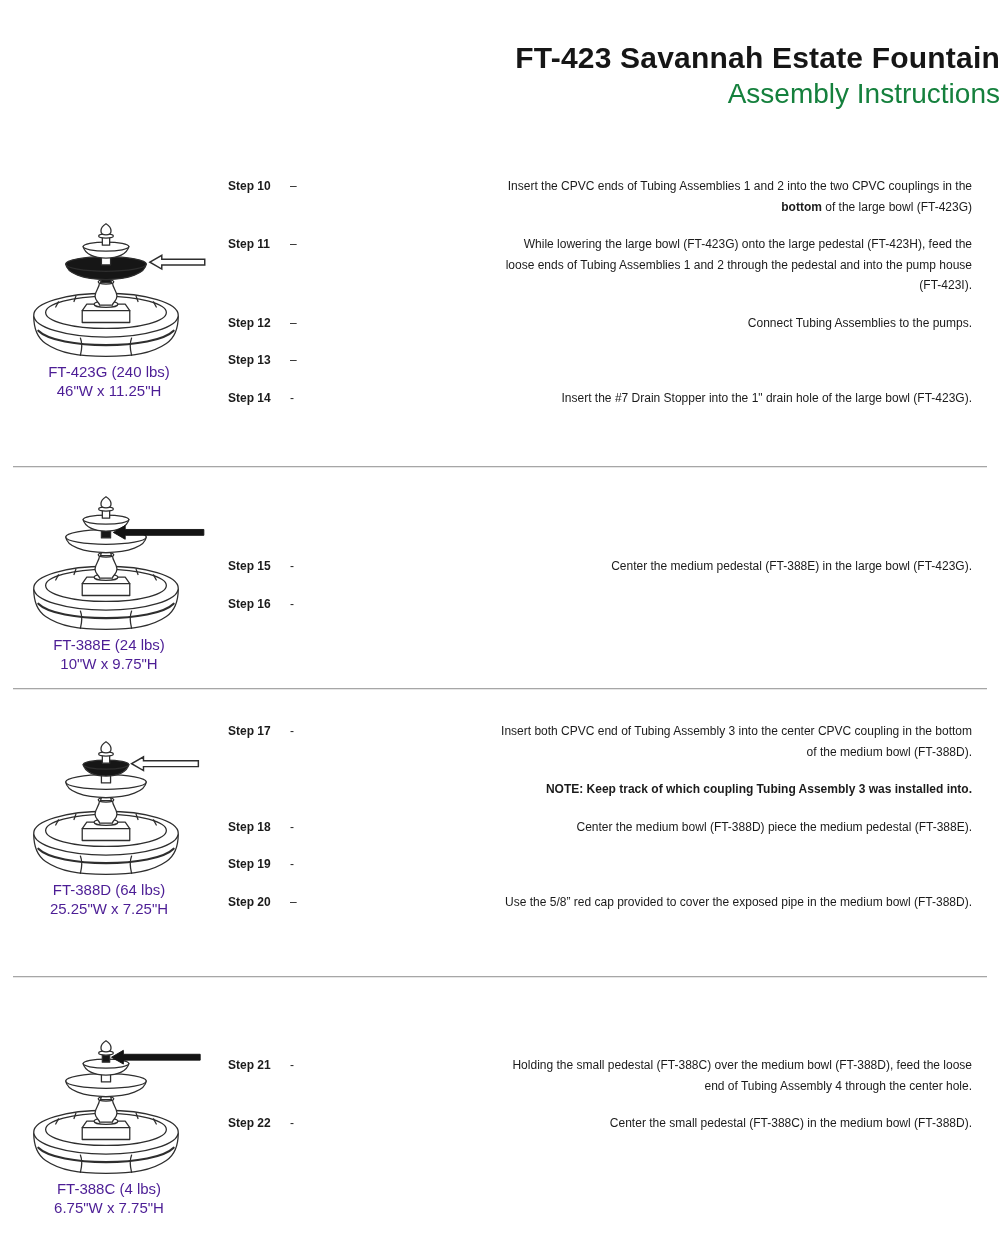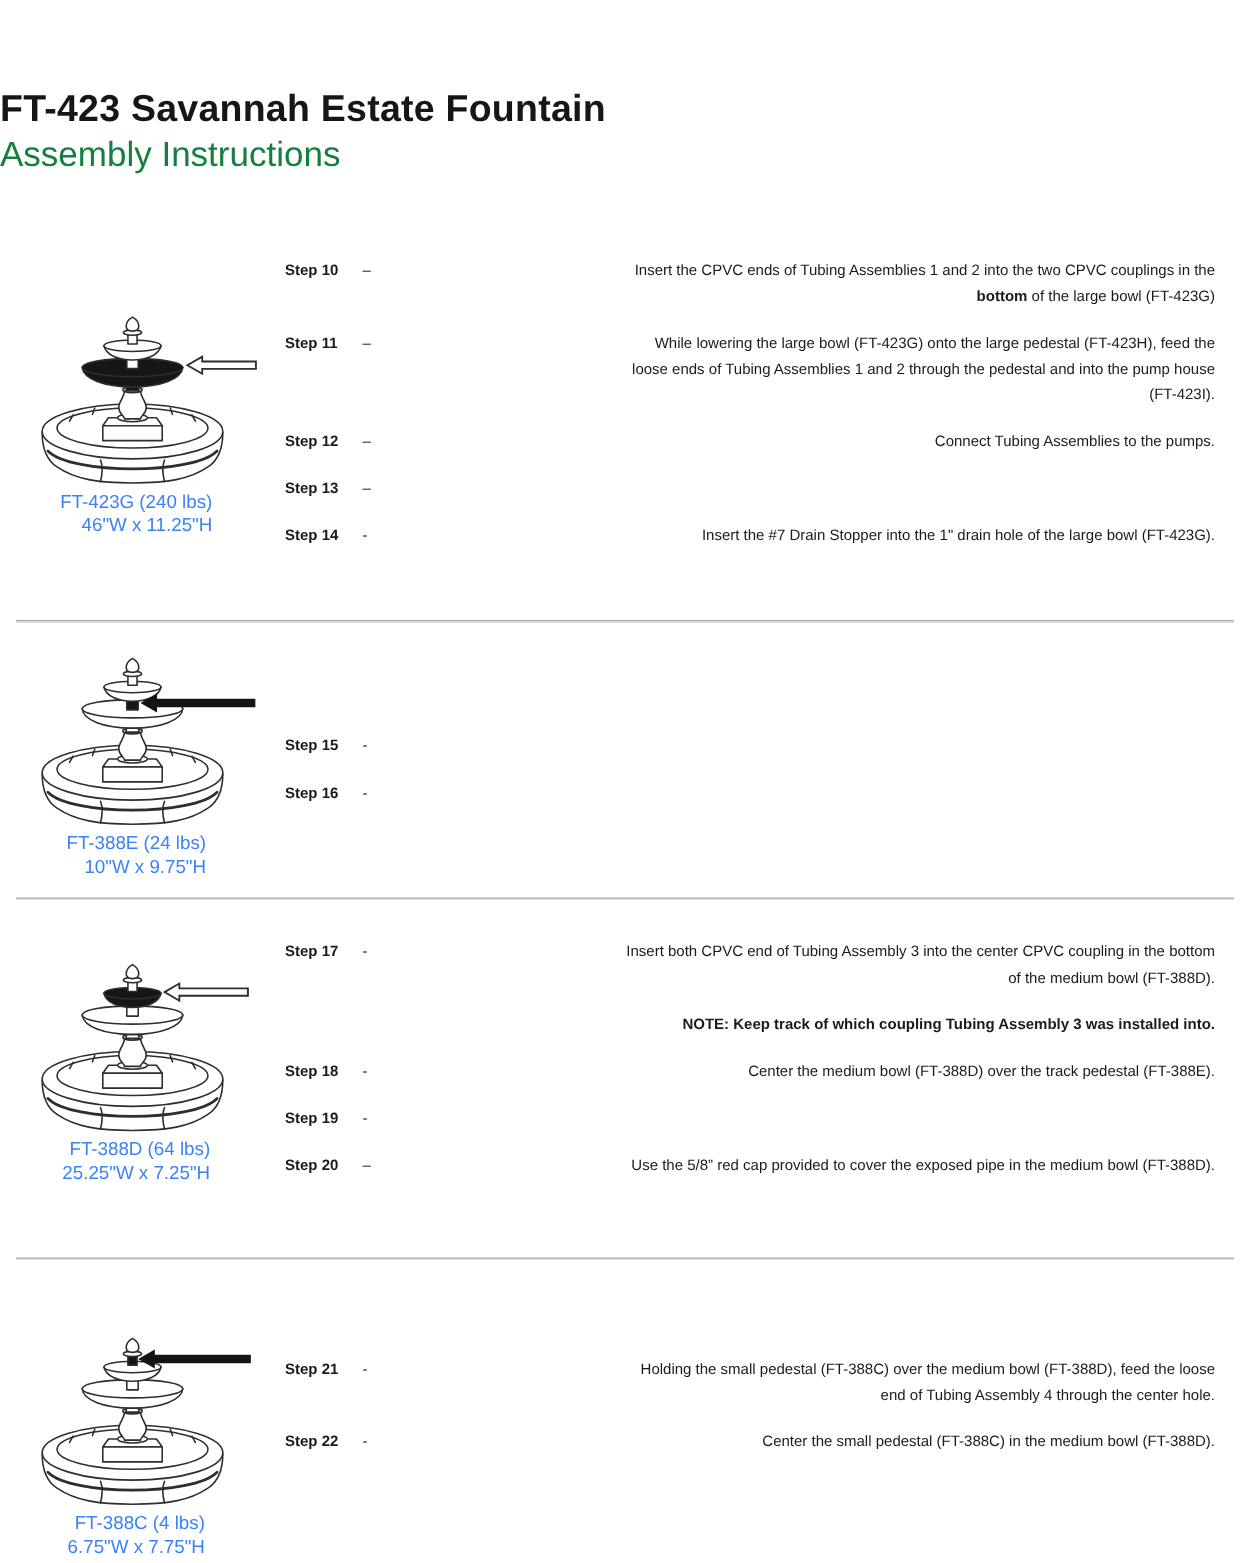--- a/index.html
+++ b/index.html
@@ -5,38 +5,38 @@
   * { box-sizing: border-box; }
   html, body { margin: 0; padding: 0; background: #ffffff; }
   body {
     width: 1000px; height: 1250px;
     font-family: "Liberation Sans", sans-serif;
     color: #1b1b1b;
     -webkit-font-smoothing: antialiased;
   }
   .page { position: relative; width: 1000px; height: 1250px; overflow: hidden; background: #fff; }
 
-  .header { text-align: left; padding-top: 41px; margin-top: 30px; }
+  .header { text-align: right; padding-top: 41px; }
   .title { font-size: 30px; line-height: 34px; font-weight: bold; color: #161616; letter-spacing: 0.2px; }
   .subtitle { font-size: 28px; line-height: 32px; font-weight: 400; margin-top: 3px; color: #15803d; }
 
   .section { display: flex; align-items: flex-start; }
   .sec1 { margin-top: 66px; height: 290px; }
   .sec2 { height: 220px; }
   .sec3 { height: 286px; }
   .sec4 { height: 268px; }
 
   .fig-col { width: 218px; flex: none; display: flex; flex-direction: column; align-items: center; }
   .fig-col svg { margin-left: 26px; display: block; }
   .sec1 .fig-col { padding-top: 45px; }
   .sec2 .fig-col { padding-top: 26px; }
   .sec3 .fig-col { padding-top: 49px; }
   .sec4 .fig-col { padding-top: 60px; }
 
-  .caption { text-align: right; font-size: 15px; line-height: 19px; margin-top: 2px; color: #3b82f6; }
+  .caption { text-align: center; font-size: 15px; line-height: 19px; margin-top: 2px; color: #4c1d95; }
 
   .steps-col { flex: 1; padding: 0 28px 0 10px; }
   .sec1 .steps-col { padding-top: 0px; }
   .sec2 .steps-col { padding-top: 88px; }
   .sec3 .steps-col { padding-top: 31px; }
   .sec4 .steps-col { padding-top: 77px; }
 
   .step { display: flex; font-size: 12px; line-height: 20.5px; margin-bottom: 17px; }
   .step-label { font-weight: bold; width: 62px; flex: none; white-space: nowrap; }
   .step-dash { width: 14px; flex: none; }
@@ -199,20 +199,21 @@
         </div>
       <div class="caption">
         <div>FT-388E (24 lbs)</div>
         <div>10"W x 9.75"H</div>
       </div>
     </div>
     <div class="steps-col">
         <div class="step">
           <span class="step-label">Step 15</span>
           <span class="step-dash">-</span>
+          <div class="step-text"><span>Center the medium pedestal (FT-388E) in the large bowl (FT-423G).</span></div>
         </div>
         <div class="step">
           <span class="step-label">Step 16</span>
           <span class="step-dash">-</span>
         </div>
       </div>
   </div>
 
   <div class="divider"></div>
 
@@ -275,21 +276,21 @@
           <span class="step-label">Step 17</span>
           <span class="step-dash">-</span>
           <div class="step-text"><span>Insert both CPVC end of Tubing Assembly 3 into the center CPVC coupling in the bottom</span><br><span>of the medium bowl (FT-388D).</span></div>
         </div>
         <div class="step note">
           <div class="step-text"><span class="bold">NOTE: Keep track of which coupling Tubing Assembly 3 was installed into.</span></div>
         </div>
         <div class="step">
           <span class="step-label">Step 18</span>
           <span class="step-dash">-</span>
-          <div class="step-text"><span>Center the medium bowl (FT-388D) over the track pedestal (FT-388E).</span></div>
+          <div class="step-text"><span>Center the medium bowl (FT-388D) piece the medium pedestal (FT-388E).</span></div>
         </div>
         <div class="step">
           <span class="step-label">Step 19</span>
           <span class="step-dash">-</span>
         </div>
         <div class="step">
           <span class="step-label">Step 20</span>
           <span class="step-dash">–</span>
           <div class="step-text"><span>Use the 5/8” red cap provided to cover the exposed pipe in the medium bowl (FT-388D).</span></div>
         </div>

